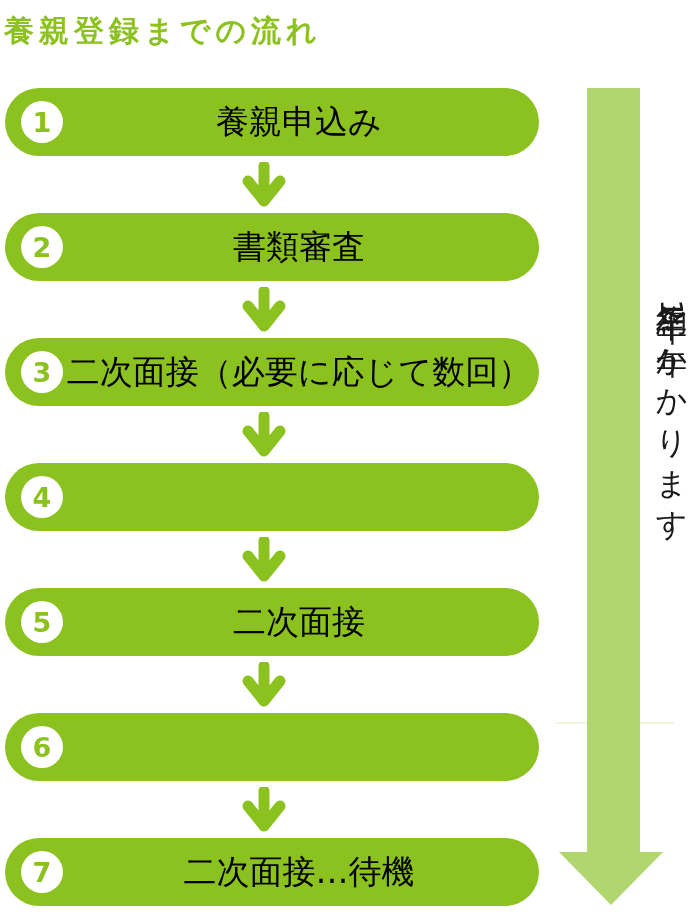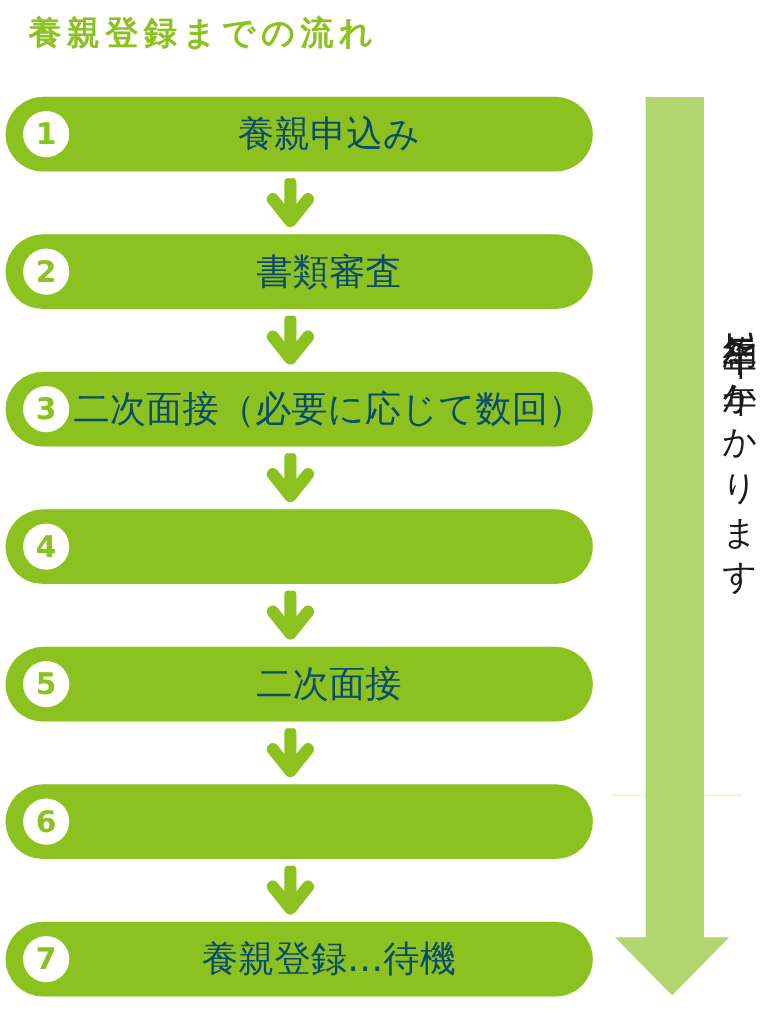--- a/index.html
+++ b/index.html
@@ -4,38 +4,37 @@
 <style>
   html,body{margin:0;padding:0;background:#ffffff;}
   .canvas{
     position:relative;width:700px;height:920px;background:#ffffff;
     overflow:hidden;font-family:"DejaVu Sans",sans-serif;
   }
   .title{
     position:absolute;left:4px;top:12px;height:38px;line-height:38px;
     font-size:30px;font-weight:800;letter-spacing:5px;color:#8CC21F;
     white-space:nowrap;
-    margin-left:22px;
   }
   .step{
     position:absolute;left:5px;width:534px;height:68px;
     background:#8CC21F;border-radius:34px;
   }
   .badge{
     position:absolute;left:16px;top:50%;transform:translateY(-50%);
     width:42px;height:42px;border-radius:50%;background:#ffffff;
     display:flex;align-items:center;justify-content:center;
   }
   .badge-num{
     color:#8CC21F;font-size:27px;font-weight:600;line-height:1;
   }
   .step-label{
     position:absolute;left:58px;right:4px;top:0;bottom:0;
     display:flex;align-items:center;justify-content:center;
-    color:#0c4a6e;font-size:33px;letter-spacing:0;white-space:nowrap;
+    color:#000000;font-size:33px;letter-spacing:0;white-space:nowrap;
   }
   .flow-arrow{
     position:absolute;left:240px;width:48px;height:46px;
   }
   .faint-line{
     position:absolute;left:556px;top:722px;width:118px;height:2px;
     background:#8CC21F;opacity:0.15;
   }
   .big-arrow{
     position:absolute;left:556px;top:88px;width:112px;height:818px;
@@ -123,16 +122,16 @@
   </div>
 
   <svg class="flow-arrow" style="top:787px" viewBox="0 0 48 46" aria-hidden="true">
     <path d="M24 4 V27 M8 19 L24 39 L40 19" fill="none" stroke="#8CC21F" stroke-width="11" stroke-linecap="round" stroke-linejoin="round"></path>
   </svg>
 
   <div class="step" style="top:838px">
     <span class="badge">
       <span class="badge-num">7</span>
     </span>
-    <span class="step-label">養親登録…待機</span>
+    <span class="step-label">二次面接…待機</span>
   </div>
 
 </div>
 
 </body></html>

